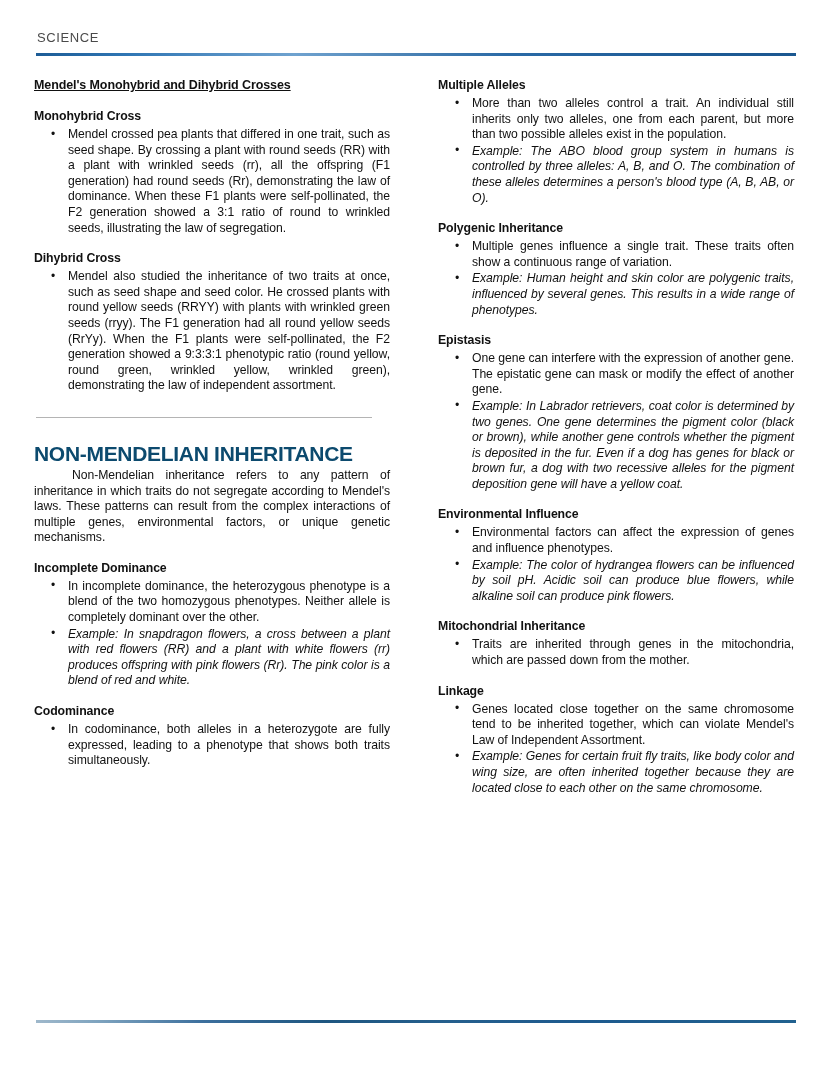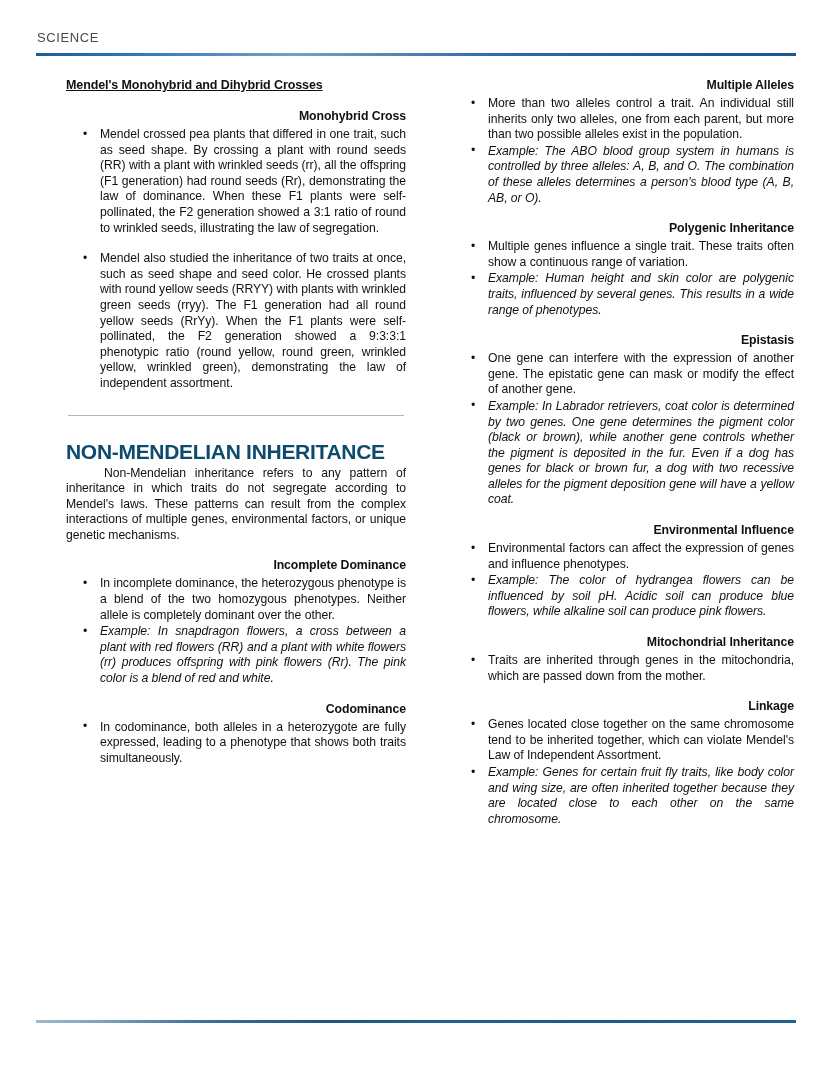--- a/index.html
+++ b/index.html
@@ -53,41 +53,40 @@
 
   
   .columns {
     display: flex;
     margin-top: 22px;
     align-items: flex-start;
   }
   .col {
     width: 356px;
   }
-  .col-left { margin-right: 48px; margin-left: 32px; }
+  .col-left { margin-right: 48px; }
 
   
   .doc-title {
     font-size: 12.5px;
     font-weight: bold;
     text-decoration: underline;
     line-height: 15px;
     margin-bottom: 16px;
     letter-spacing: -0.1px;
   }
   .section {
     margin-bottom: 15px;
   }
   .section-heading {
     font-size: 12.3px;
     font-weight: bold;
     line-height: 15px;
     margin-bottom: 3px;
     letter-spacing: -0.1px;
-    text-align: right;
   }
   ul.bullets {
     list-style: none;
     margin: 0;
     padding: 0;
   }
   ul.bullets > li {
     position: relative;
     padding-left: 34px;
     font-size: 12.2px;
@@ -164,20 +163,21 @@
     <div class="col col-left">
       <div class="doc-title">Mendel's Monohybrid and Dihybrid Crosses</div>
       <div>
           <div class="section">
             <div class="section-heading">Monohybrid Cross</div>
             <ul class="bullets">
               <li>Mendel crossed pea plants that differed in one trait, such as seed shape. By crossing a plant with round seeds (RR) with a plant with wrinkled seeds (rr), all the offspring (F1 generation) had round seeds (Rr), demonstrating the law of dominance. When these F1 plants were self-pollinated, the F2 generation showed a 3:1 ratio of round to wrinkled seeds, illustrating the law of segregation.</li>
             </ul>
           </div>
           <div class="section">
+            <div class="section-heading">Dihybrid Cross</div>
             <ul class="bullets">
               <li>Mendel also studied the inheritance of two traits at once, such as seed shape and seed color. He crossed plants with round yellow seeds (RRYY) with plants with wrinkled green seeds (rryy). The F1 generation had all round yellow seeds (RrYy). When the F1 plants were self-pollinated, the F2 generation showed a 9:3:3:1 phenotypic ratio (round yellow, round green, wrinkled yellow, wrinkled green), demonstrating the law of independent assortment.</li>
             </ul>
           </div>
         </div>
 
       <div class="hr-divider"></div>
 
       <div class="big-heading">NON-MENDELIAN INHERITANCE</div>
       <p class="intro-para">Non-Mendelian inheritance refers to any pattern of inheritance in which traits do not segregate according to Mendel's laws. These patterns can result from the complex interactions of multiple genes, environmental factors, or unique genetic mechanisms.</p>

